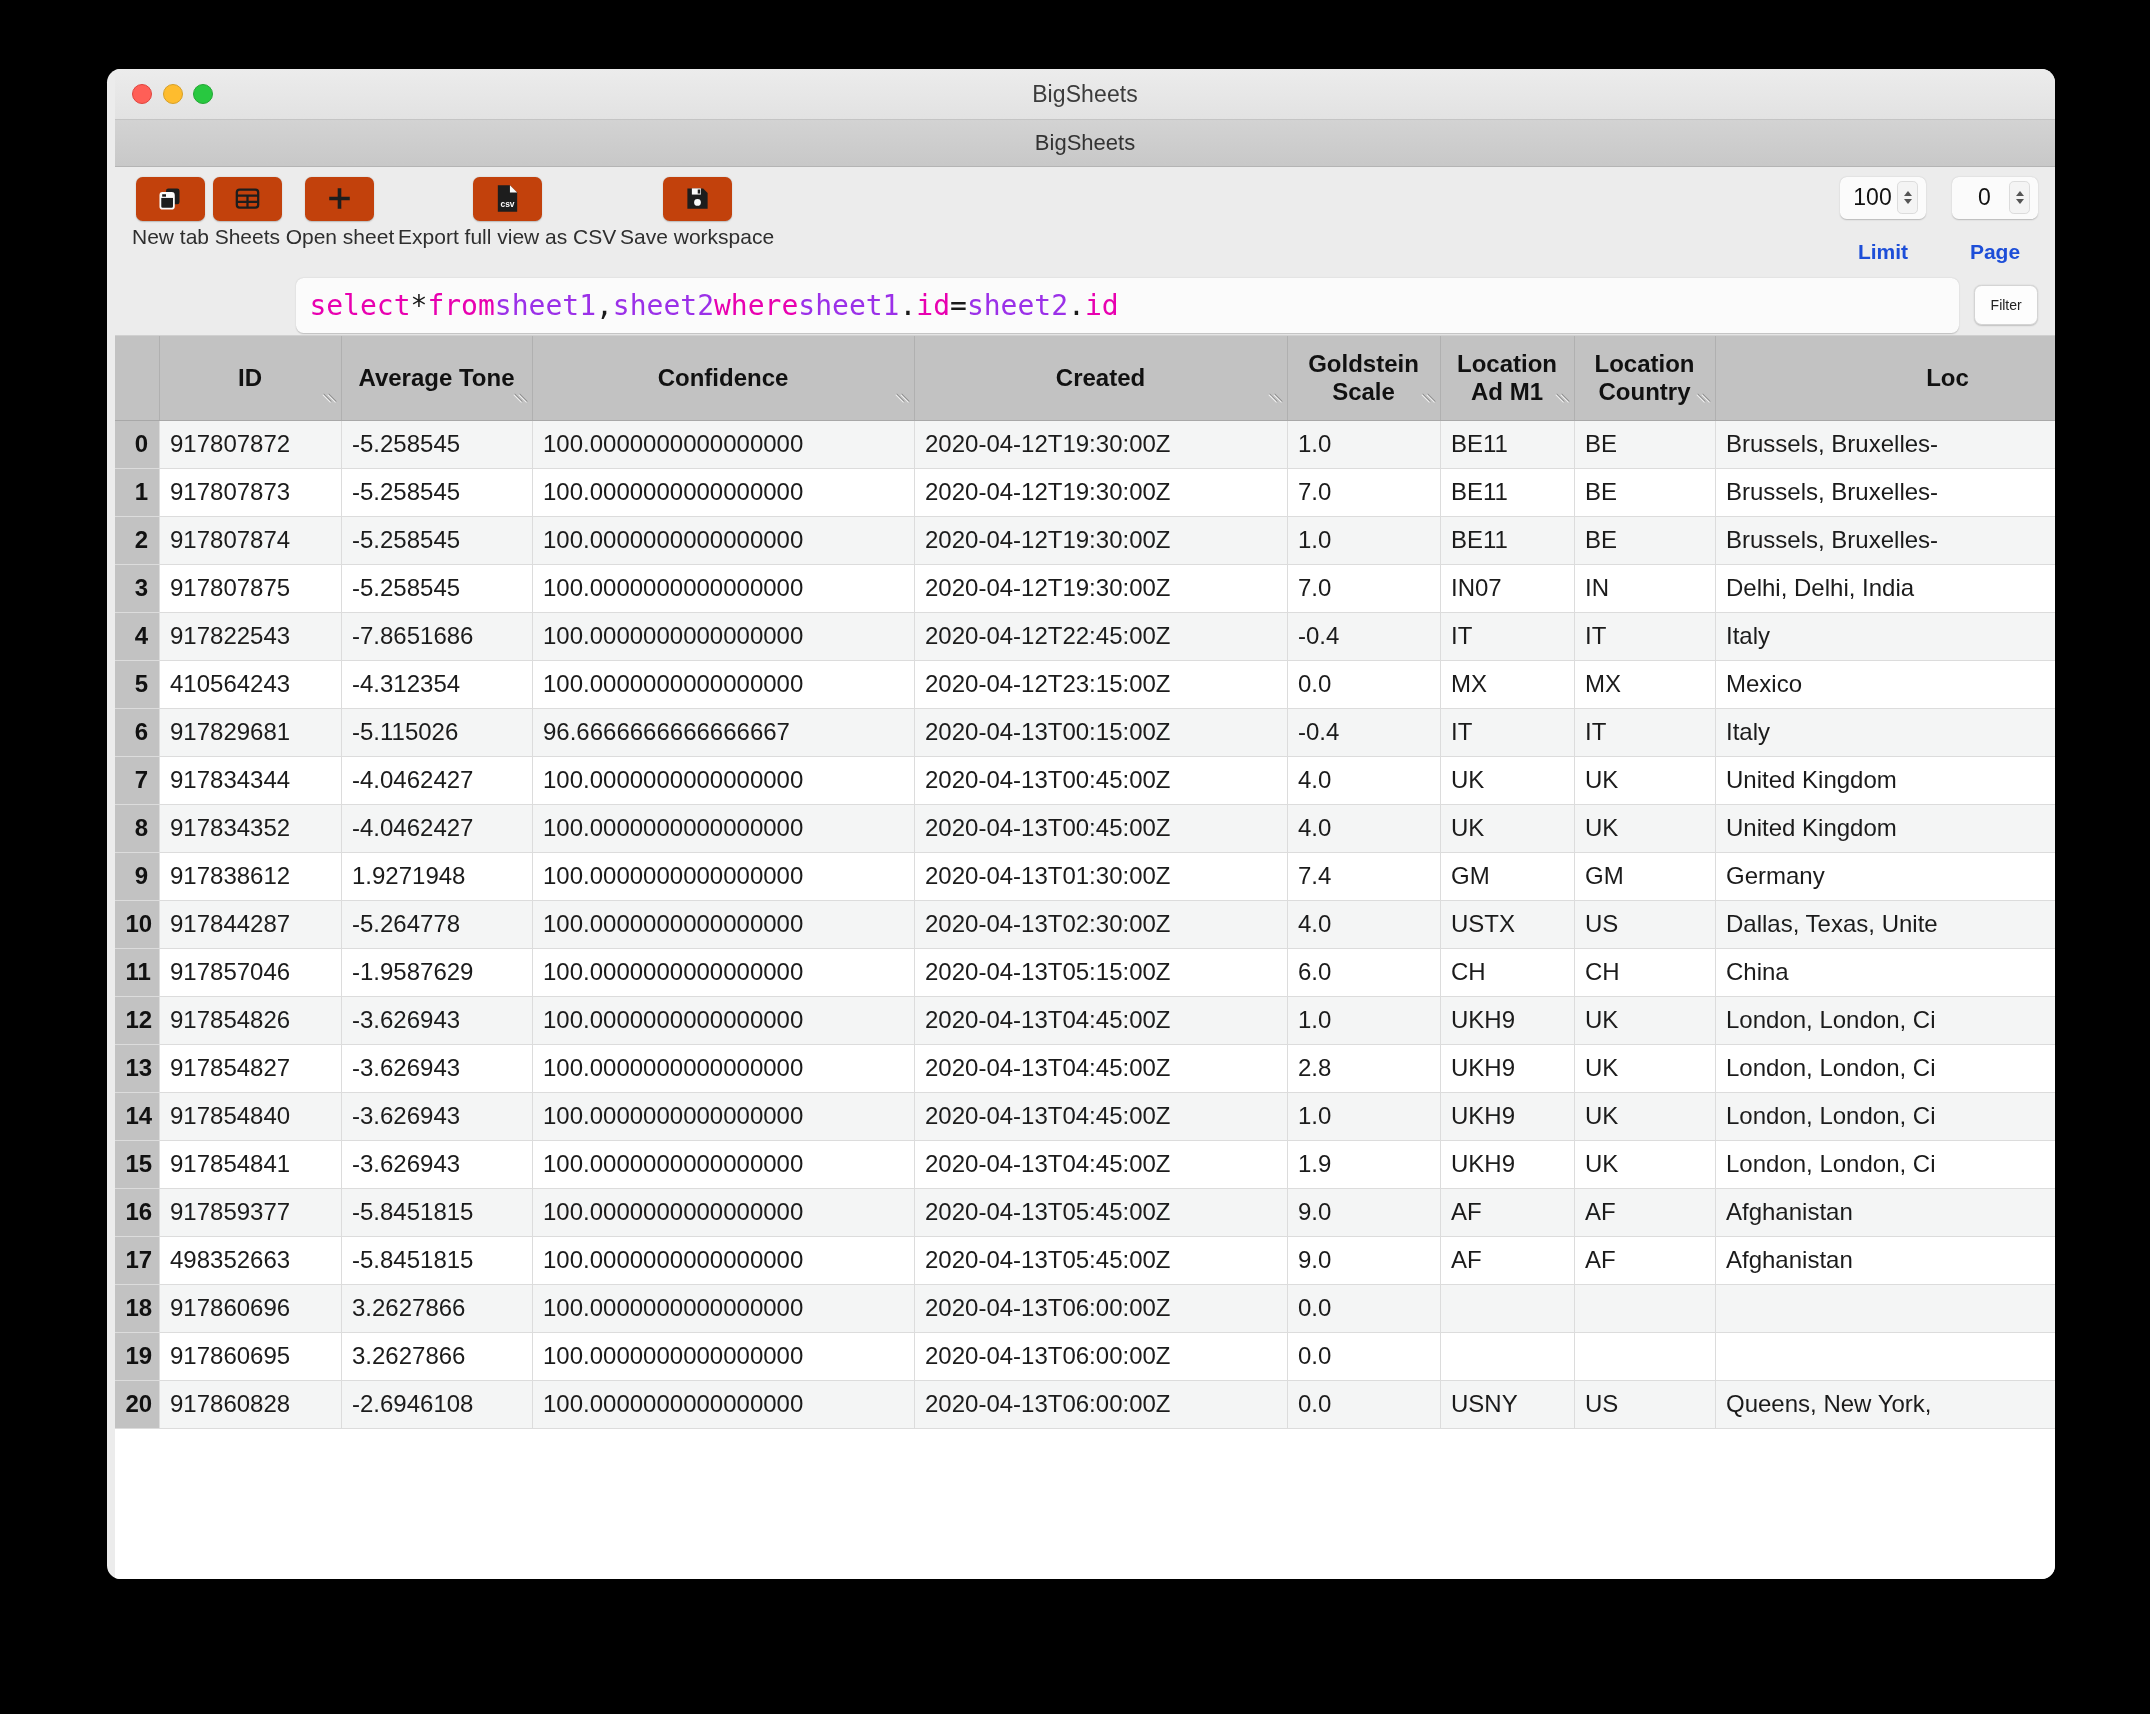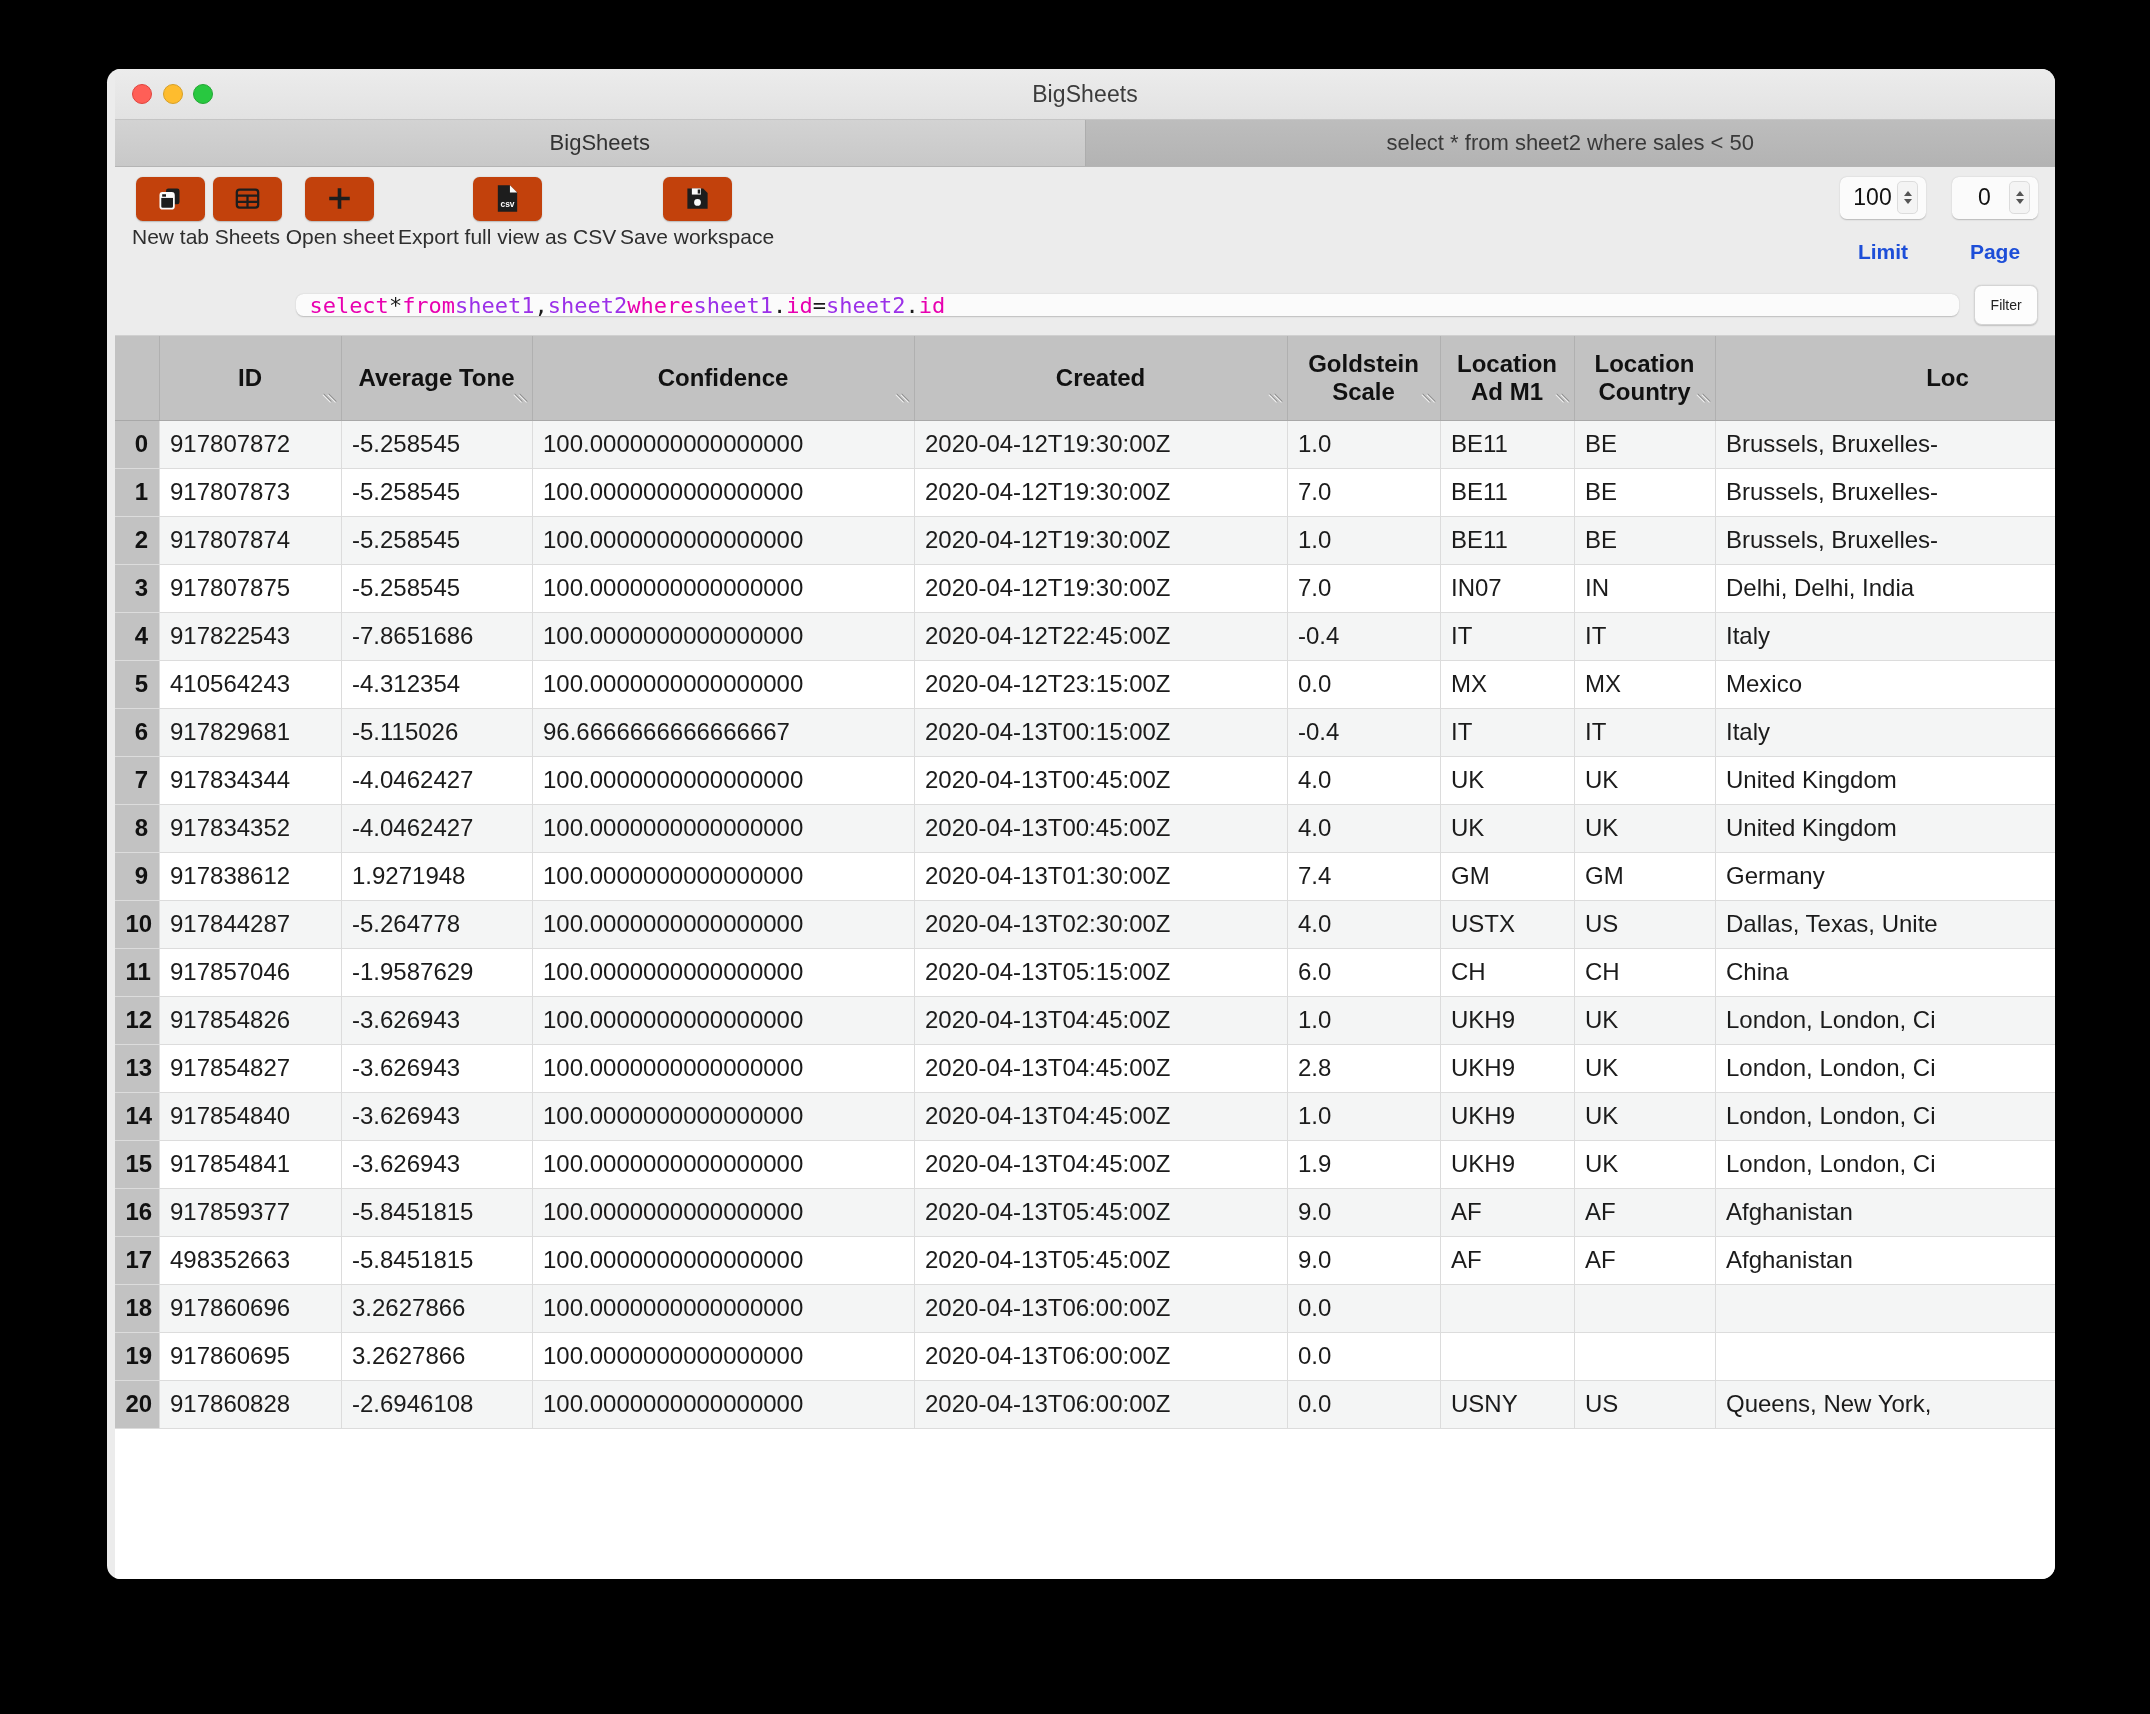--- a/index.html
+++ b/index.html
@@ -166,30 +166,30 @@
     flex: 0 0 59px;
     background: #ececec;
     display: flex;
     align-items: center;
     padding: 0 17px;
     box-sizing: border-box;
   }
   #query-input {
     flex: 1;
     margin-left: 164px;
-    height: 22px;
+    height: 55px;
     background: #fbfbfb;
     border-radius: 7.6px;
     box-shadow: 0 0.5px 1.4px rgba(0,0,0,0.2);
     display: flex;
     align-items: center;
     padding: 0 13.4px;
     box-sizing: border-box;
     font-family: "DejaVu Sans Mono", monospace;
-    font-size: 22px;
+    font-size: 28px;
     white-space: nowrap;
     overflow: hidden;
   }
   .kw  { color: #e800b0; }
   .ident { color: #9b30e8; }
   .plain { color: #1a1a1a; }
   #filter-btn {
     margin-left: 15.3px;
     height: 38px;
     padding: 0 15.3px;
@@ -297,23 +297,20 @@
       <span class="light red"></span>
       <span class="light yellow"></span>
       <span class="light green"></span>
     </div>
     <div id="window-title">BigSheets</div>
   </div>
 
   <div id="tabbar">
     <div class="tab active">
       <span>BigSheets</span>
-    </div>
-    <div class="tab inactive">
-      <span>select * from sheet2 where sales &lt; 50</span>
     </div>
   </div>
 
   <div id="toolbar">
 
     <div class="tool">
       <div class="btn">
         <svg width="27" height="27" viewBox="0 0 24 24">
           <rect x="8" y="3" width="12" height="14" rx="2" fill="#1d1d1d"></rect>
           <rect x="3" y="7" width="12" height="14" rx="2" fill="#1d1d1d" stroke="#fbfbfb" stroke-width="1.6"></rect>

